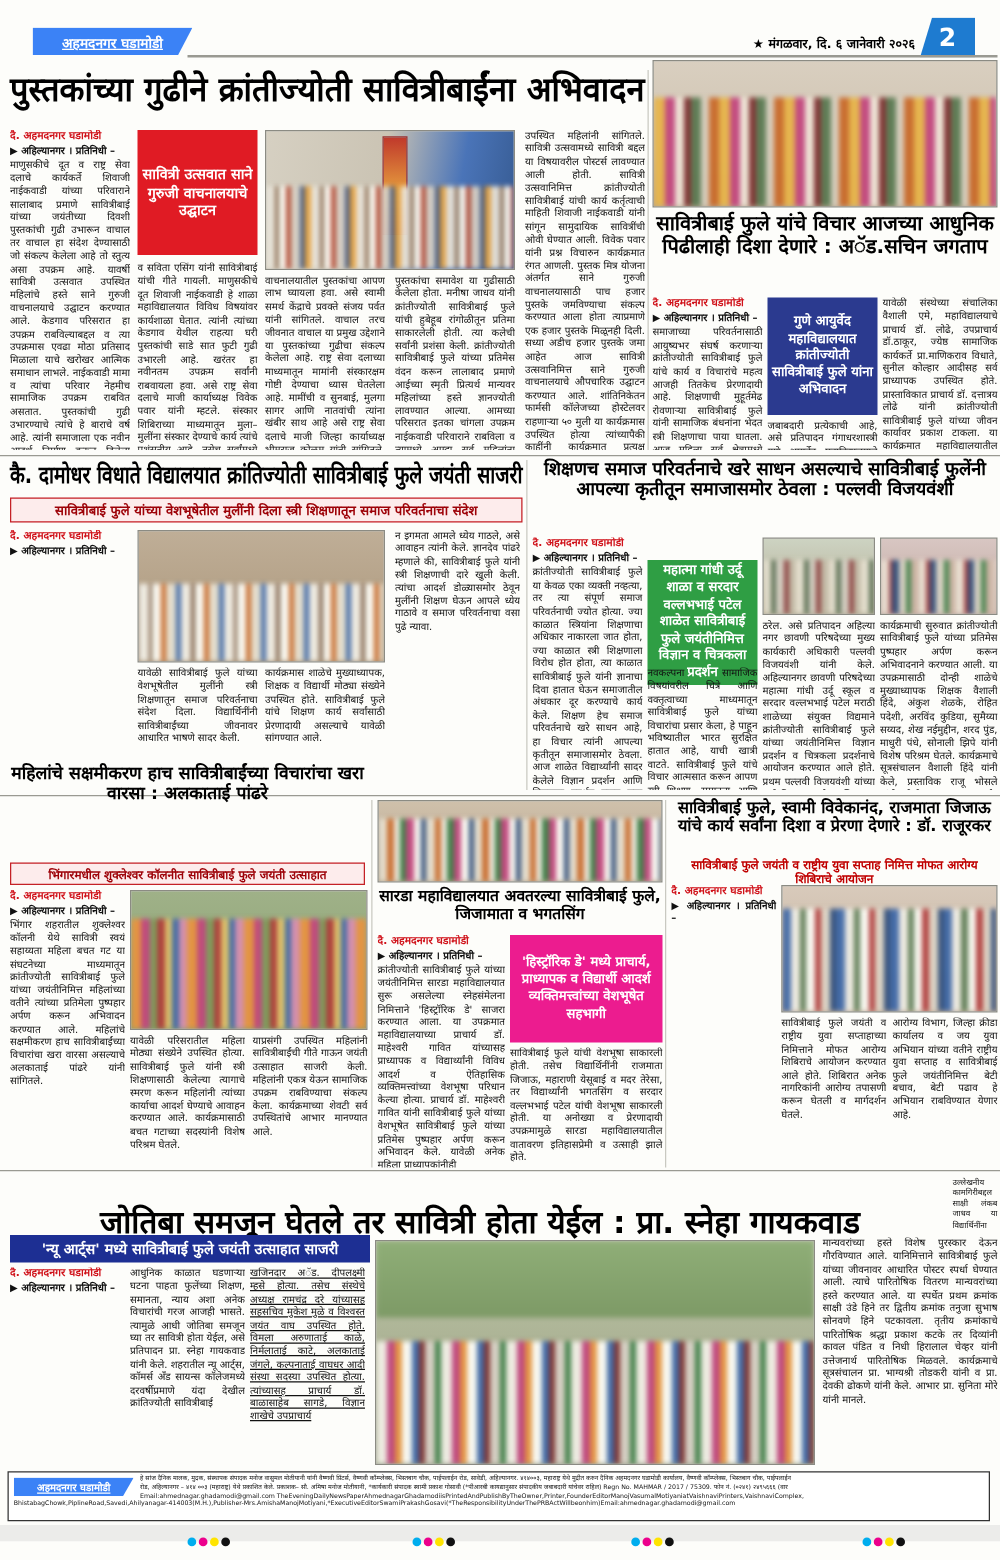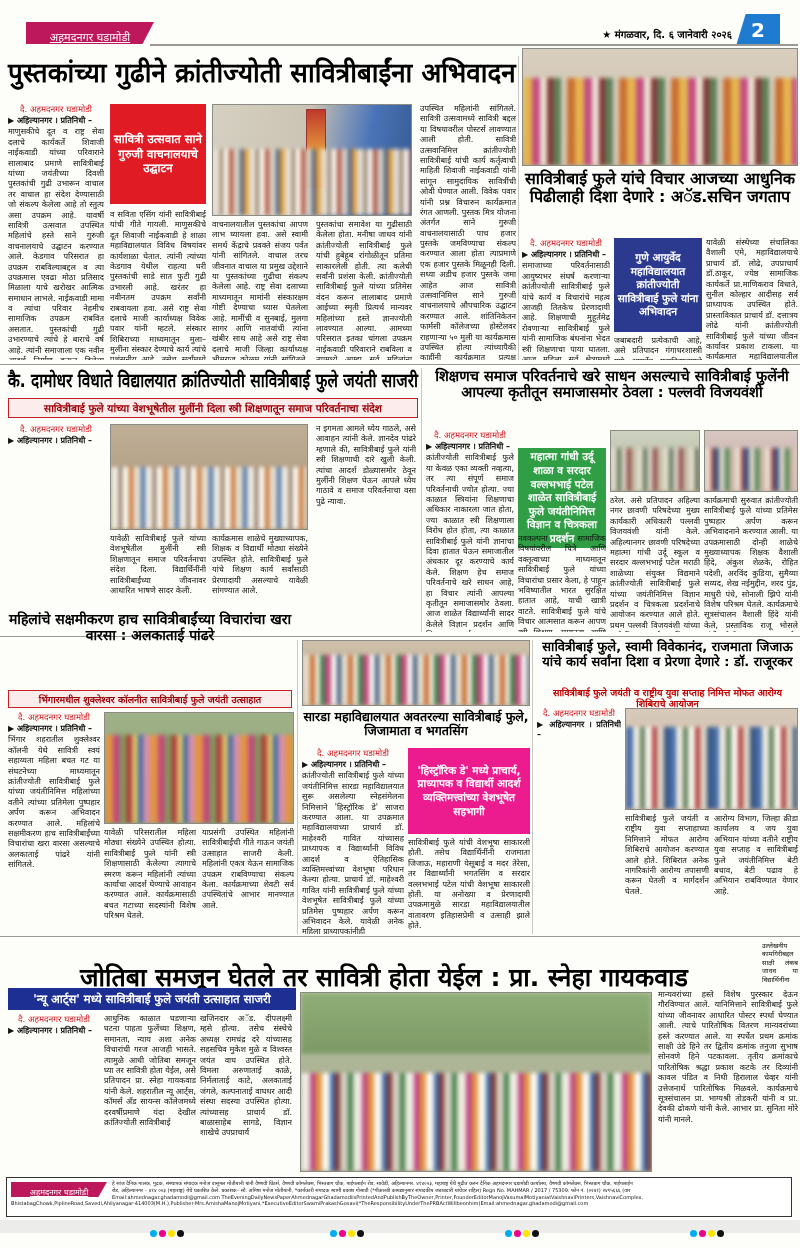--- a/index.html
+++ b/index.html
@@ -1,28 +1,28 @@
 <!DOCTYPE html>
 <html><head>
 <meta charset="utf-8">
 <style>
   html,body{margin:0;padding:0;background:#888;}
   #page{position:relative;width:800px;height:1248px;background:#fdfdfa;margin:0 auto;
         font-family:"DejaVu Sans","Liberation Sans",sans-serif;overflow:hidden;color:#111;}
   .abs{position:absolute;}
-  .mast{background:#be185d;color:#fff;font-weight:normal;font-size:11px;display:flex;align-items:flex-end;
+  .mast{background:#3b82f6;color:#fff;font-weight:bold;font-size:11px;display:flex;align-items:center;
         justify-content:center;clip-path:polygon(0 0,100% 0,91% 100%,0 100%);}
   .mast span{text-decoration:underline;}
   .dateline{font-weight:bold;font-size:10px;text-align:right;color:#000;}
   .pagenum{background:#1e7bd0;color:#fff;font-weight:bold;font-size:20px;display:flex;align-items:center;
         justify-content:center;clip-path:polygon(22% 0,100% 0,100% 100%,0 100%);}
   .hl{font-weight:bold;color:#000;line-height:1.12;text-align:center;}
   .fit{white-space:nowrap;display:block;width:100%;}
   .col{font-size:8px;line-height:1.3;text-align:justify;overflow:hidden;}
-  .byl{color:#d0121a;font-weight:normal;font-size:8.5px;text-align:center;margin-bottom:1px;}
+  .byl{color:#d0121a;font-weight:bold;font-size:8.5px;margin-bottom:1px;}
   .loc{font-weight:bold;font-size:8px;margin-bottom:1px;}
   .box{color:#fff;font-weight:bold;text-align:center;display:flex;align-items:center;justify-content:center;
        padding:3px;box-sizing:border-box;line-height:1.3;}
   .strip{background:#fdecec;border:1px solid #c42126;color:#9d0208;font-weight:bold;text-align:center;
        display:flex;align-items:center;justify-content:center;box-sizing:border-box;}
   .photo{border:1px solid #8b8b83;box-sizing:border-box;overflow:hidden;}
   .crowd{position:absolute;left:0;right:0;bottom:0;height:60%;filter:blur(2px);opacity:.95;}
   .vline{border-left:1px solid #c9c9c1;width:0;}
   .hline{border-top:1px solid #9a9a92;height:0;}
   .ftline{font-size:5px;line-height:1.35;text-align:justify;color:#111;}
@@ -162,21 +162,21 @@
 
   <section>
     <div class="abs hl fit" style="left: 8px; top: 964px; width: 752px; font-size: 25px; transform-origin: 0px 50%; transform: scaleX(1);">जोतिबा समजून घेतले तर सावित्री होता येईल : प्रा. स्नेहा गायकवाड</div>
     <div class="abs col" style="left:762px;top:942px;width:36px;height:44px;font-size:6.5px;">उल्लेखनीय कामगिरीबद्दल साक्षी लंकब जाधव या विद्यार्थिनींना</div>
     <div class="abs box" style="left:8px;top:988px;width:288px;height:22px;background:#1d2f93;font-size:11.5px;">'न्यू आर्ट्स' मध्ये सावित्रीबाई फुले जयंती उत्साहात साजरी</div>
     <div class="abs col" style="left:8px;top:1014px;width:92px;height:158px;">
       <div class="byl">दै. अहमदनगर घडामोडी</div>
       <div class="loc">▶ अहिल्यानगर । प्रतिनिधी –</div>
     </div>
     <div class="abs col" style="left:104px;top:1014px;width:92px;height:158px;">आधुनिक काळात घडणाऱ्या घटना पाहता फुलेंच्या शिक्षण, समानता, न्याय अशा अनेक विचारांची गरज आजही भासते. त्यामुळे आधी जोतिबा समजून घ्या तर सावित्री होता येईल, असे प्रतिपादन प्रा. स्नेहा गायकवाड यांनी केले. शहरातील न्यू आर्ट्स, कॉमर्स अँड सायन्स कॉलेजमध्ये दरवर्षीप्रमाणे यंदा देखील क्रांतिज्योती सावित्रीबाई</div>
-    <div class="abs col" style="left:200px;top:1014px;width:92px;height:158px;">खजिनदार अॅड. दीपलक्ष्मी म्हसे होत्या. तसेच संस्थेचे अध्यक्ष रामचंद्र दरे यांच्यासह सहसचिव मुकेश मुळे व विश्वस्त जयंत वाघ उपस्थित होते. विमला अरुणाताई काळे, निर्मलाताई काटे, अलकाताई जंगले, कल्पनाताई वाघधर आदी संस्था सदस्या उपस्थित होत्या. त्यांच्यासह प्राचार्य डॉ. बाळासाहेब सागडे, विज्ञान शाखेचे उपप्राचार्य</div>
+    <div class="abs col" style="left:200px;top:1014px;width:92px;height:158px;text-decoration:underline;">खजिनदार अॅड. दीपलक्ष्मी म्हसे होत्या. तसेच संस्थेचे अध्यक्ष रामचंद्र दरे यांच्यासह सहसचिव मुकेश मुळे व विश्वस्त जयंत वाघ उपस्थित होते. विमला अरुणाताई काळे, निर्मलाताई काटे, अलकाताई जंगले, कल्पनाताई वाघधर आदी संस्था सदस्या उपस्थित होत्या. त्यांच्यासह प्राचार्य डॉ. बाळासाहेब सागडे, विज्ञान शाखेचे उपप्राचार्य</div>
     <div class="abs photo" style="left:300px;top:992px;width:352px;height:180px;background:linear-gradient(#b9c4a6,#aab092 55%,#9aa289);">
       <div style="position:absolute;left:0;top:0;right:0;height:34%;background:linear-gradient(#8fae77,#7d9a66);filter:blur(2px);"></div>
       <div class="crowd" style="height:55%;background:repeating-linear-gradient(90deg,#f2efe6 0 9px,#c2457e 9px 15px,#e7943f 15px 21px,#fdfdf6 21px 29px,#3f69a8 29px 34px,#7d2f2f 34px 39px,#d8d2c6 39px 47px,#3a7d44 47px 52px);"></div>
     </div>
     <div class="abs col" style="left:658px;top:990px;width:140px;height:182px;">मान्यवरांच्या हस्ते विशेष पुरस्कार देऊन गौरविण्यात आले. यानिमित्ताने सावित्रीबाई फुले यांच्या जीवनावर आधारित पोस्टर स्पर्धा घेण्यात आली. त्याचे पारितोषिक वितरण मान्यवरांच्या हस्ते करण्यात आले. या स्पर्धेत प्रथम क्रमांक साक्षी उंडे हिने तर द्वितीय क्रमांक तनुजा सुभाष सोनवणे हिने पटकावला. तृतीय क्रमांकाचे पारितोषिक श्रद्धा प्रकाश कटके तर दिव्यांनी कावल पंडित व निधी हिरालाल चेव्हर यांनी उत्तेजनार्थ पारितोषिक मिळवले. कार्यक्रमाचे सूत्रसंचालन प्रा. भाग्यश्री तोडकरी यांनी व प्रा. देवकी ढोकणे यांनी केले. आभार प्रा. सुनिता मोरे यांनी मानले.</div>
   </section>
 
   <div class="abs" style="left:6px;top:1177px;width:786px;height:40px;border:1.5px solid #333;background:#fff;box-sizing:border-box;padding:2px 4px;">
     <div class="mast" style="float:left;width:96px;height:15px;margin:2px 5px 1px 0;font-size:8px;">
         <span>अहमदनगर घडामोडी</span>

